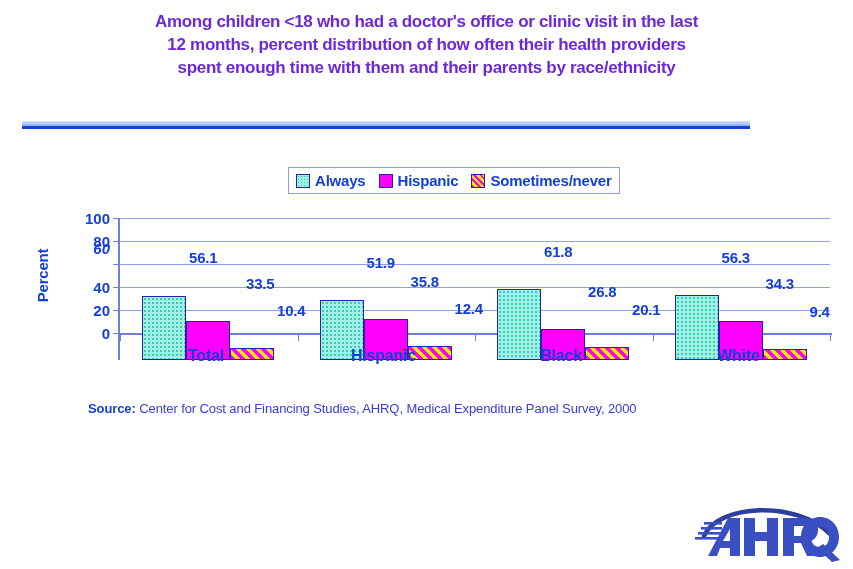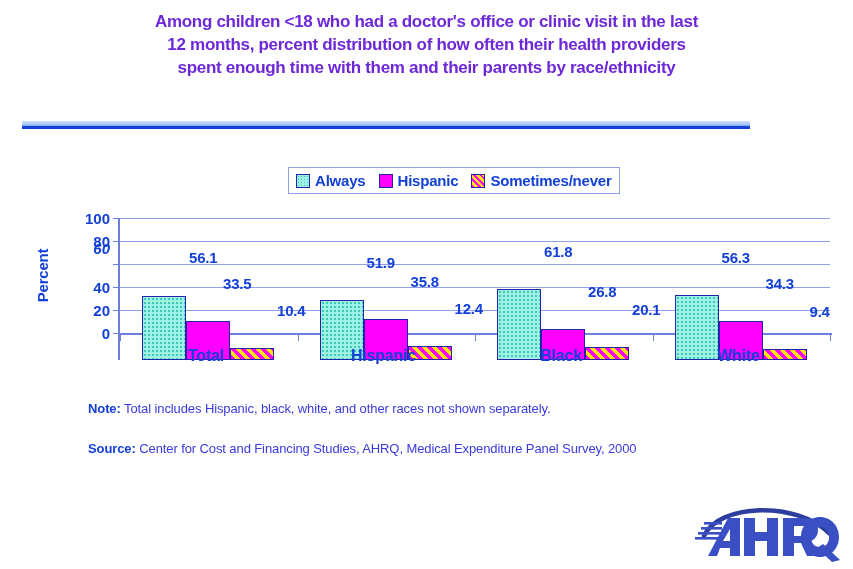--- a/index.html
+++ b/index.html
@@ -266,21 +266,21 @@
     <div class="gridline" style="top: 46px;"></div>
     <div class="ytick" style="top: 46px;"></div>
     <div class="gridline" style="top: 23px;"></div>
     <div class="ytick" style="top: 23px;"></div>
     <div class="gridline" style="top: 0px;"></div>
     <div class="ytick" style="top: 0px;"></div>
     <div class="axis-bottom"></div>
     <div class="bar always" style="left: 22px; width: 44px; height: 64.515px;"></div>
     <div class="datalabel" style="left: 69px; top: 31.485px;">56.1</div>
     <div class="bar usually" style="left: 66px; width: 44px; height: 38.525px;"></div>
-    <div class="datalabel" style="left: 103px; top: 57.475px;">33.5</div>
+    <div class="datalabel" style="left: 126px; top: 57.475px;">33.5</div>
     <div class="bar sometimes" style="left: 110px; width: 44px; height: 11.96px;"></div>
     <div class="datalabel" style="left: 157px; top: 84.04px;">10.4</div>
     <div class="xtick" style="left: 0px;"></div>
     <div class="bar always" style="left: 199.5px; width: 44px; height: 59.685px;"></div>
     <div class="datalabel" style="left: 246.5px; top: 36.315px;">51.9</div>
     <div class="bar usually" style="left: 243.5px; width: 44px; height: 41.17px;"></div>
     <div class="datalabel" style="left: 290.5px; top: 54.83px;">35.8</div>
     <div class="bar sometimes" style="left: 287.5px; width: 44px; height: 14.26px;"></div>
     <div class="datalabel" style="left: 334.5px; top: 81.74px;">12.4</div>
     <div class="xtick" style="left: 177.5px;"></div>
@@ -303,24 +303,20 @@
 
 <div id="xlabels">
     <div class="xlabel" style="left: 88px;">Total</div>
     <div class="xlabel" style="left: 265.5px;">Hispanic</div>
     <div class="xlabel" style="left: 443px;">Black</div>
     <div class="xlabel" style="left: 620.5px;">White</div>
   </div>
 
 <div id="notes">
   <div class="note-row">
-    <b>Note:</b>
-    <span>Total includes Hispanic, black, white, and other races not shown separately.</span>
-  </div>
-  <div class="note-row">
     <b>Source:</b>
     <span>Center for Cost and Financing Studies, AHRQ, Medical Expenditure Panel Survey, 2000</span>
   </div>
 </div>
 
 <div id="logo">
   <svg width="160" height="62" viewBox="0 0 160 62" xmlns="http://www.w3.org/2000/svg">
     <path d="M20 36 C 34 4, 112 0, 146 34" stroke="#2D3E9E" stroke-width="4.5" fill="none" stroke-linecap="round"></path>
     <g fill="#3A4FC4">
       <path d="M24 56 L44 18 L56 18 L56 56 L46 56 L46 48 L36 48 L33 56 Z M39 41 L46 41 L46 29 Z"></path>

